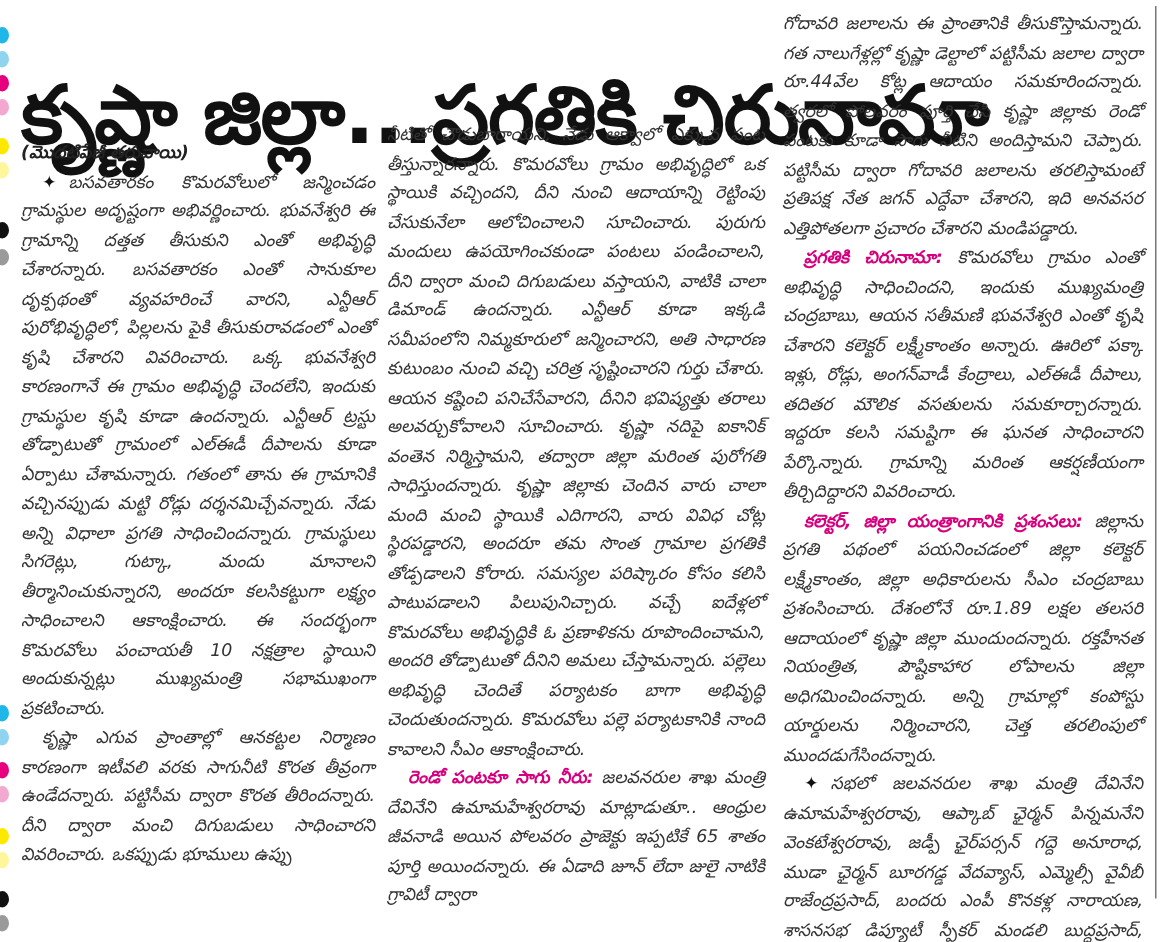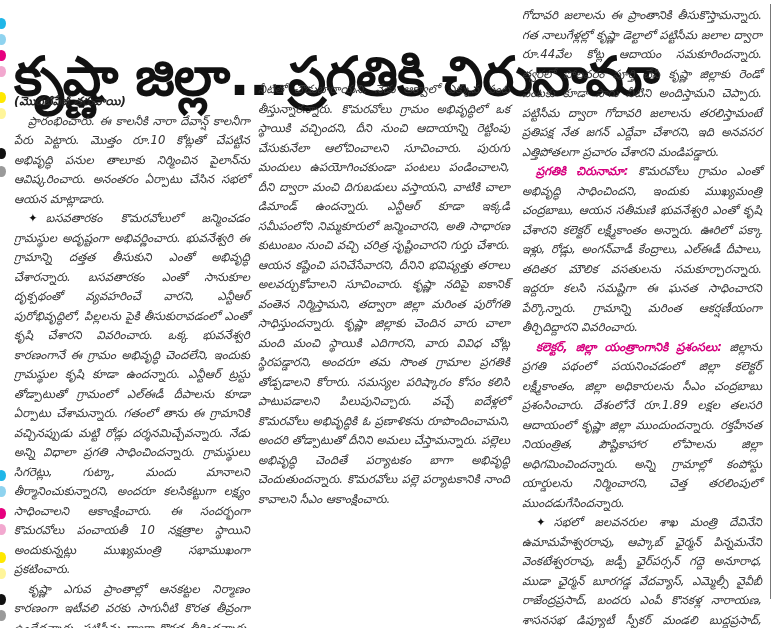--- a/index.html
+++ b/index.html
@@ -50,27 +50,27 @@
   <div class="reg-dot" style="top:552px;background:#ffe800"></div>
   <div class="reg-dot" style="top:568px;background:#fff59a"></div>
   <div class="reg-dot" style="top:594px;background:#111111"></div>
   <div class="reg-dot" style="top:610px;background:#9a9a9a"></div>
 </div>
 
 <h1 class="headline">కృష్ణా జిల్లా...ప్రగతికి చిరునామా</h1>
 
 <div class="col col-left">
   <p class="noindent"><span class="continued">(మొదటిపేజీ తరువాయి)</span></p>
-  <p>ప్రారంభించారు. ఈ కాలనీకి నారా దేవాన్ష్ కాలనీగా పేరు పెట్టారు. మొత్తం రూ.10 కోట్లతో చేపట్టిన అభివృద్ధి పనుల తాలూకు నిర్మించిన పైలాన్‌ను ఆవిష్కరించారు. అనంతరం ఏర్పాటు చేసిన సభలో ఆయన మాట్లాడారు.</p>
   <p><span class="bullet">✦</span><span>బసవతారకం కొమరవోలులో జన్మించడం గ్రామస్థుల అదృష్టంగా అభివర్ణించారు. భువనేశ్వరి ఈ గ్రామాన్ని దత్తత తీసుకుని ఎంతో అభివృద్ధి చేశారన్నారు. బసవతారకం ఎంతో సానుకూల దృక్పథంతో వ్యవహరించే వారని, ఎన్టీఆర్ పురోభివృద్ధిలో, పిల్లలను పైకి తీసుకురావడంలో ఎంతో కృషి చేశారని వివరించారు. ఒక్క భువనేశ్వరి కారణంగానే ఈ గ్రామం అభివృద్ధి చెందలేని, ఇందుకు గ్రామస్థుల కృషి కూడా ఉందన్నారు. ఎన్టీఆర్ ట్రస్టు తోడ్పాటుతో గ్రామంలో ఎల్ఈడీ దీపాలను కూడా ఏర్పాటు చేశామన్నారు. గతంలో తాను ఈ గ్రామానికి వచ్చినప్పుడు మట్టి రోడ్లు దర్శనమిచ్చేవన్నారు. నేడు అన్ని విధాలా ప్రగతి సాధించిందన్నారు. గ్రామస్థులు సిగరెట్లు, గుట్కా, మందు మానాలని తీర్మానించుకున్నారని, అందరూ కలసికట్టుగా లక్ష్యం సాధించాలని ఆకాంక్షించారు. ఈ సందర్భంగా కొమరవోలు పంచాయతీ 10 నక్షత్రాల స్థాయిని అందుకున్నట్లు ముఖ్యమంత్రి సభాముఖంగా ప్రకటించారు.</span></p>
   <p>కృష్ణా ఎగువ ప్రాంతాల్లో ఆనకట్టల నిర్మాణం కారణంగా ఇటీవలి వరకు సాగునీటి కొరత తీవ్రంగా ఉండేదన్నారు. పట్టిసీమ ద్వారా కొరత తీరిందన్నారు. దీని ద్వారా మంచి దిగుబడులు సాధించారని వివరించారు. ఒకప్పుడు భూములు ఉప్పు</p>
 </div>
 
 <div class="col col-mid">
   <p class="noindent">నీటితో చౌడుబారాయని, నేడు ఆక్వాలో ఎక్కువ పంట తీస్తున్నారన్నారు. కొమరవోలు గ్రామం అభివృద్ధిలో ఒక స్థాయికి వచ్చిందని, దీని నుంచి ఆదాయాన్ని రెట్టింపు చేసుకునేలా ఆలోచించాలని సూచించారు. పురుగు మందులు ఉపయోగించకుండా పంటలు పండించాలని, దీని ద్వారా మంచి దిగుబడులు వస్తాయని, వాటికి చాలా డిమాండ్ ఉందన్నారు. ఎన్టీఆర్ కూడా ఇక్కడి సమీపంలోని నిమ్మకూరులో జన్మించారని, అతి సాధారణ కుటుంబం నుంచి వచ్చి చరిత్ర సృష్టించారని గుర్తు చేశారు. ఆయన కష్టించి పనిచేసేవారని, దీనిని భవిష్యత్తు తరాలు అలవర్చుకోవాలని సూచించారు. కృష్ణా నదిపై ఐకానిక్ వంతెన నిర్మిస్తామని, తద్వారా జిల్లా మరింత పురోగతి సాధిస్తుందన్నారు. కృష్ణా జిల్లాకు చెందిన వారు చాలా మంది మంచి స్థాయికి ఎదిగారని, వారు వివిధ చోట్ల స్థిరపడ్డారని, అందరూ తమ సొంత గ్రామాల ప్రగతికి తోడ్పడాలని కోరారు. సమస్యల పరిష్కారం కోసం కలిసి పాటుపడాలని పిలుపునిచ్చారు. వచ్చే ఐదేళ్లలో కొమరవోలు అభివృద్ధికి ఓ ప్రణాళికను రూపొందించామని, అందరి తోడ్పాటుతో దీనిని అమలు చేస్తామన్నారు. పల్లెలు అభివృద్ధి చెందితే పర్యాటకం బాగా అభివృద్ధి చెందుతుందన్నారు. కొమరవోలు పల్లె పర్యాటకానికి నాంది కావాలని సీఎం ఆకాంక్షించారు.</p>
+  <p><span class="subhead">రెండో పంటకూ సాగు నీరు:</span> <span>జలవనరుల శాఖ మంత్రి దేవినేని ఉమామహేశ్వరరావు మాట్లాడుతూ.. ఆంధ్రుల జీవనాడి అయిన పోలవరం ప్రాజెక్టు ఇప్పటికే 65 శాతం పూర్తి అయిందన్నారు. ఈ ఏడాది జూన్ లేదా జులై నాటికి గ్రావిటీ ద్వారా</span></p>
 </div>
 
 <div class="col col-right">
   <p class="noindent">గోదావరి జలాలను ఈ ప్రాంతానికి తీసుకొస్తామన్నారు. గత నాలుగేళ్లల్లో కృష్ణా డెల్టాలో పట్టిసీమ జలాల ద్వారా రూ.44వేల కోట్ల ఆదాయం సమకూరిందన్నారు. త్వరలో పోలవరం పూర్తి చేసి కృష్ణా జిల్లాకు రెండో పంటకు కూడా సాగు నీటిని అందిస్తామని చెప్పారు. పట్టిసీమ ద్వారా గోదావరి జలాలను తరలిస్తామంటే ప్రతిపక్ష నేత జగన్ ఎద్దేవా చేశారని, ఇది అనవసర ఎత్తిపోతలగా ప్రచారం చేశారని మండిపడ్డారు.</p>
   <p><span class="subhead">ప్రగతికి చిరునామా:</span> <span>కొమరవోలు గ్రామం ఎంతో అభివృద్ధి సాధించిందని, ఇందుకు ముఖ్యమంత్రి చంద్రబాబు, ఆయన సతీమణి భువనేశ్వరి ఎంతో కృషి చేశారని కలెక్టర్ లక్ష్మీకాంతం అన్నారు. ఊరిలో పక్కా ఇళ్లు, రోడ్లు, అంగన్‌వాడీ కేంద్రాలు, ఎల్ఈడీ దీపాలు, తదితర మౌలిక వసతులను సమకూర్చారన్నారు. ఇద్దరూ కలసి సమష్టిగా ఈ ఘనత సాధించారని పేర్కొన్నారు. గ్రామాన్ని మరింత ఆకర్షణీయంగా తీర్చిదిద్దారని వివరించారు.</span></p>
   <p><span class="subhead">కలెక్టర్, జిల్లా యంత్రాంగానికి ప్రశంసలు:</span> <span>జిల్లాను ప్రగతి పథంలో పయనించడంలో జిల్లా కలెక్టర్ లక్ష్మీకాంతం, జిల్లా అధికారులను సీఎం చంద్రబాబు ప్రశంసించారు. దేశంలోనే రూ.1.89 లక్షల తలసరి ఆదాయంలో కృష్ణా జిల్లా ముందుందన్నారు. రక్తహీనత నియంత్రిత, పౌష్టికాహార లోపాలను జిల్లా అధిగమించిందన్నారు. అన్ని గ్రామాల్లో కంపోస్టు యార్డులను నిర్మించారని, చెత్త తరలింపులో ముందడుగేసిందన్నారు.</span></p>
   <p><span class="bullet">✦</span><span>సభలో జలవనరుల శాఖ మంత్రి దేవినేని ఉమామహేశ్వరరావు, ఆప్కాబ్ ఛైర్మన్ పిన్నమనేని వెంకటేశ్వరరావు, జడ్పీ ఛైర్‌పర్సన్ గద్దె అనూరాధ, ముడా ఛైర్మన్ బూరగడ్డ వేదవ్యాస్, ఎమ్మెల్సీ వైవీబీ రాజేంద్రప్రసాద్, బందరు ఎంపీ కొనకళ్ల నారాయణ, శాసనసభ డిప్యూటీ స్పీకర్ మండలి బుద్ధప్రసాద్, కలెక్టర్ లక్ష్మీకాంతం తదితరులు పాల్గొన్నారు.</span></p>
 </div>
 
 <div class="right-rule"></div>

